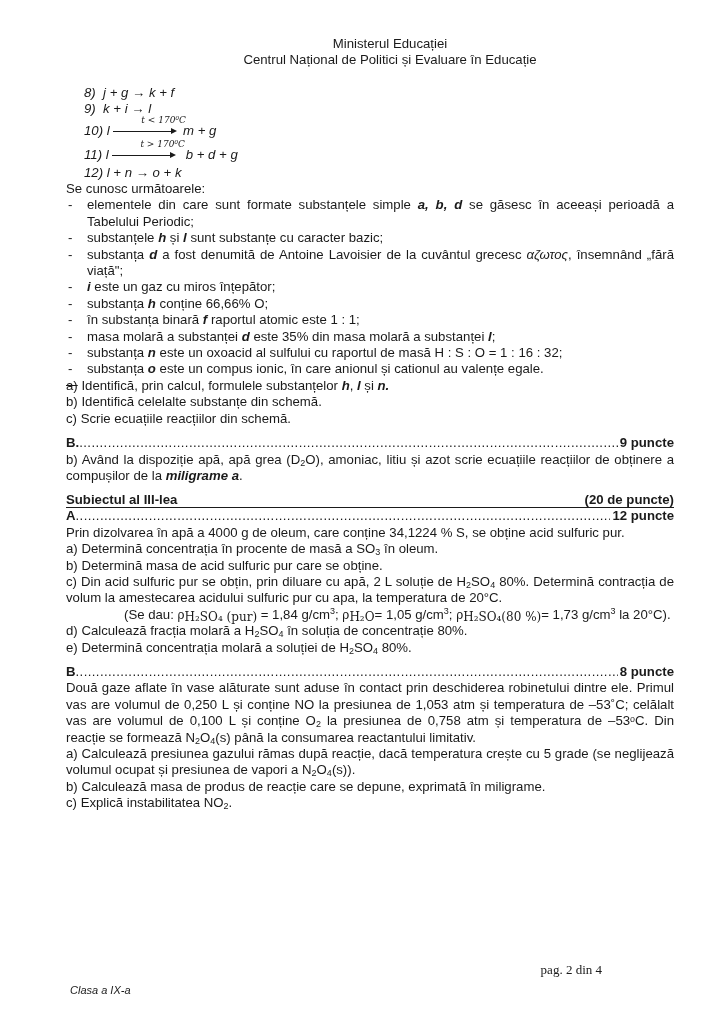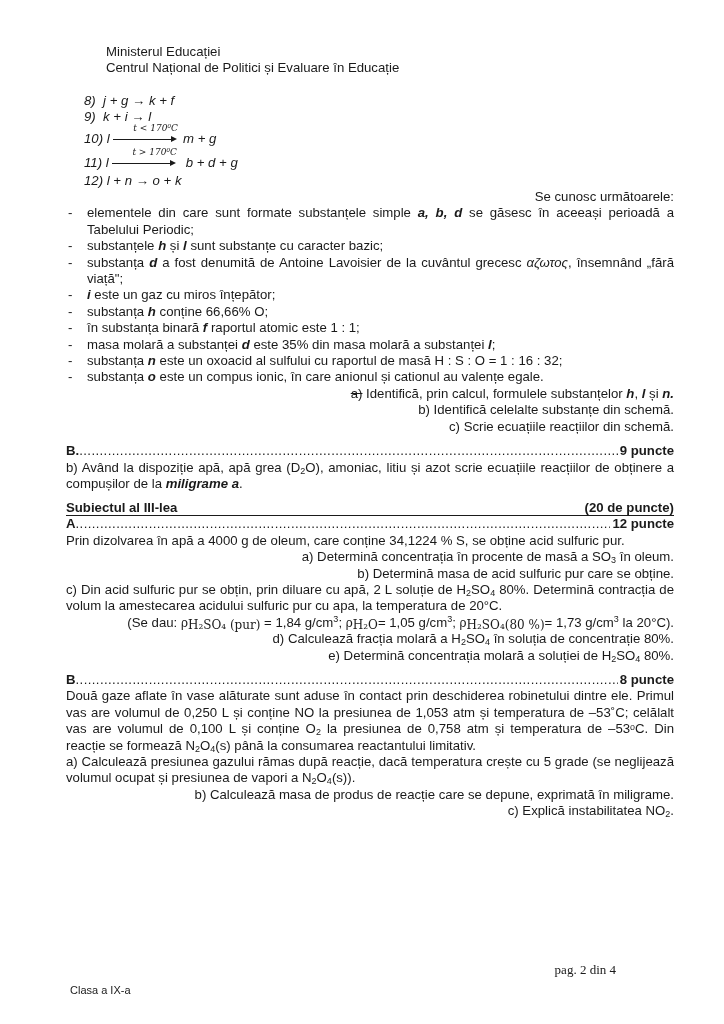--- a/index.html
+++ b/index.html
@@ -2,55 +2,55 @@
 <html><head>
   <meta charset="utf-8">
   <style>
     html, body { margin: 0; padding: 0; background: #ffffff; }
     body {
       width: 724px; height: 1024px; position: relative; overflow: hidden;
       font-family: "Liberation Sans", sans-serif; color: #1a1a1a;
       font-size: 13.2px; line-height: 16.4px;
     }
     .page { position: absolute; left: 66px; top: 36px; width: 608px; }
-    .header { margin-left: 40px; margin-top: 8px; }
+    .header { text-align: center; margin-left: 40px; }
     .header div { line-height: 16px; }
     .eqs { margin-left: 18px; font-style: italic; margin-top: 17px; }
     .eq { height: 16px; white-space: nowrap; }
     .eq.arrowed { height: 22px; position: relative; }
     .arrow-wrap { display: inline-block; position: relative; width: 66px; vertical-align: baseline; }
     .arrow-wrap .cond {
-      position: absolute; left: 20px; top: -11px; font-family: "DejaVu Serif", serif;
+      position: absolute; left: 28px; top: -11px; font-family: "DejaVu Serif", serif;
       font-size: 9px; font-style: italic; white-space: nowrap;
     }
     .arrow-wrap .line { display: inline-block; width: 62px; border-top: 1px solid #1a1a1a; vertical-align: middle; position: relative; }
     .arrow-wrap .line::after {
       content: ""; position: absolute; right: -2px; top: -4px; border-left: 6px solid #1a1a1a;
       border-top: 3.5px solid transparent; border-bottom: 3.5px solid transparent;
     }
-    .p { margin: 0; text-align: right; }
+    .p { margin: 0; }
     ul.dash { list-style: none; margin: 0; padding: 0; }
     ul.dash li { position: relative; padding-left: 21px; text-align: justify; }
     ul.dash li::before { content: "-"; position: absolute; left: 2px; top: 0; }
     .bi { font-weight: bold; font-style: italic; }
     .it { font-style: italic; }
     .gap { height: 8px; }
     .pts-row { display: flex; font-weight: bold; white-space: nowrap; overflow: hidden; }
     .pts-row .dots { flex: 1; overflow: hidden; letter-spacing: 0.4px; }
     .pts-row .dots::after { content: "........................................................................................................................................................................................................................................................"; font-weight: normal; }
     .pts-row .right { padding-left: 2px; }
     .subject-row { display: flex; justify-content: space-between; font-weight: bold; border-bottom: 1.5px solid #1a1a1a; line-height: 15px; gap: 12px; }
     .just { text-align: justify; }
     .indent { padding-left: 58px; white-space: nowrap; }
     sub { font-size: 9px; line-height: 0; vertical-align: -2px; }
     sup { font-size: 9px; line-height: 0; vertical-align: 5px; }
     .rho { font-family: "DejaVu Serif", serif; font-size: 12px; }
     .strike { text-decoration: line-through; }
-    .footer-left { position: absolute; left: 70px; top: 982px; font-size: 11px; }
-    .footer-right { position: absolute; right: 108px; top: 962px; font-family: "Liberation Serif", serif; font-size: 13px; }
+    .footer-left { position: absolute; left: 70px; top: 982px; font-style: italic; font-size: 11px; }
+    .footer-right { position: absolute; right: 122px; top: 962px; font-family: "Liberation Serif", serif; font-size: 13px; }
   </style>
 </head>
 <body>
 
 <div class="page">
 
   <div class="header">
     <div>Ministerul Educației</div>
     <div>Centrul Național de Politici și Evaluare în Educație</div>
   </div>

